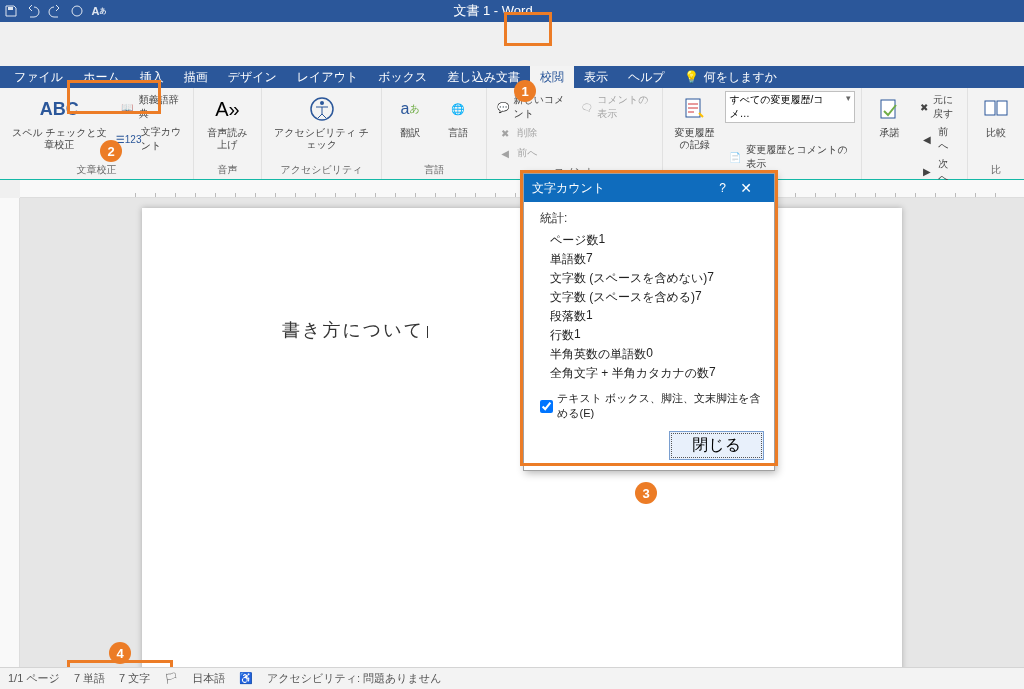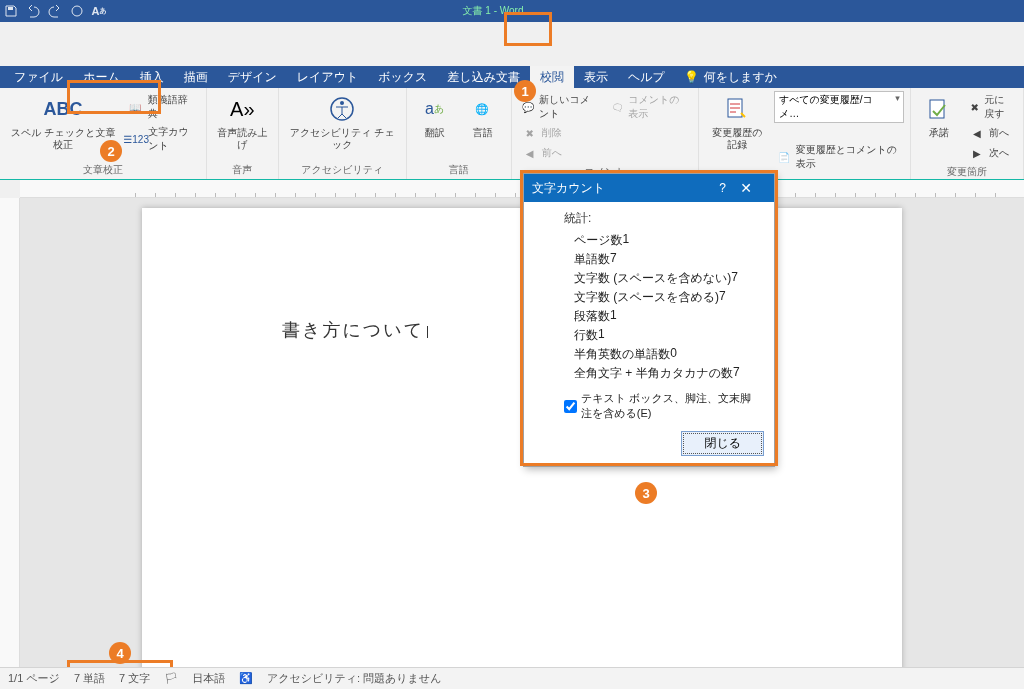--- a/index.html
+++ b/index.html
@@ -1,21 +1,21 @@
 <!DOCTYPE html>
 <html><head>
 <meta charset="utf-8">
 <style>
 * { margin: 0; padding: 0; box-sizing: border-box; font-family: "Yu Gothic UI", "Meiryo", sans-serif; }
 body { width: 1024px; height: 689px; background: #f0f0f0; overflow: hidden; position: relative; font-size: 11px; }
 
 .titlebar { height: 22px; background: #2b579a; color: #fff; display: flex; align-items: center; padding: 0 4px; gap: 8px; }
 .qat { display: flex; gap: 8px; align-items: center; }
 .qat-icon { width: 14px; height: 14px; display: inline-flex; align-items: center; justify-content: center; opacity: .85; }
-.doc-title { margin: 12px auto; font-size: 10px; color: #86efac; }
+.doc-title { margin: 12px auto; font-size: 13px; color: #ffffff; }
 
 .tabs { height: 22px; background: #2b579a; color: #fff; display: flex; align-items: stretch; padding-left: 4px; margin-top: 44px; }
 .tab { padding: 0 10px; display: flex; align-items: center; font-size: 12px; cursor: pointer; }
 .tab.active { background: #f3f3f3; color: #2b579a; }
 
 .ribbon { height: 92px; background: #f3f3f3; border-bottom: 1px solid #14b8a6; display: flex; }
 .group { border-right: 1px solid #e1e1e1; padding: 3px 6px 0 6px; display: flex; flex-direction: column; justify-content: space-between; }
 .group-body { display: flex; gap: 4px; align-items: flex-start; flex: 1; }
 .group-label { text-align: center; font-size: 10px; color: #666; padding: 2px 0; }
 .btn-big { display: flex; flex-direction: column; align-items: center; justify-content: center; gap: 2px; min-width: 44px; padding: 2px 4px; cursor: pointer; text-align:center; }
@@ -39,28 +39,28 @@
 .page-text { font-family: "Yu Mincho", serif; font-size: 18px; color: #333; letter-spacing: 2px; }
 .cursor { border-right: 1px solid #333; }
 
 .statusbar { position: absolute; bottom: 0; left: 0; right: 0; height: 22px; background: #f3f3f3; border-top: 1px solid #d4d4d4; display: flex; align-items: center; font-size: 11px; color: #555; padding: 0 8px; gap: 14px; }
 
 
 .dialog { position: absolute; left: 523px; top: 173px; width: 252px; background: #fff; border: 1px solid #a0a0a0; box-shadow: 2px 2px 8px rgba(0,0,0,.3); }
 .dlg-title { height: 28px; background: #0f6cbd; color: #fff; display: flex; align-items: center; padding: 0 8px; font-size: 12px; }
 .dlg-title .spacer { flex: 1; }
 .dlg-x { width: 40px; text-align: center; font-size: 14px; cursor:pointer;}
-.dlg-body { padding: 8px 12px 10px 16px; font-size: 12px; color: #222; margin-left: 24px; }
+.dlg-body { padding: 8px 12px 10px 16px; font-size: 12px; color: #222; }
 .dlg-body .hdr { margin-bottom: 4px; color:#333; }
 .stat-row { display: flex; justify-content: flex-start; padding: 1px 0; }
 .stat-row .k { padding-left: 10px; }
 .chk { display: flex; align-items: center; gap: 4px; margin-top: 8px; font-size: 11px; }
 .chk input{width:13px;height:13px;}
 .dlg-foot { display: flex; justify-content: flex-end; padding: 0 10px 10px 0; }
-.dlg-btn { padding: 3px 22px; border: 1px solid #7a9fd0; background: #e8f0fb; font-size: 12px; cursor:pointer; outline:1px dotted #555; outline-offset:-3px;}
+.dlg-btn { padding: 3px 22px; border: 1px solid #7a9fd0; background: #e8f0fb; font-size: 16px; cursor:pointer; outline:1px dotted #555; outline-offset:-3px;}
 
 .dropdown-sel{border:1px solid #c0c0c0; background:#fff; padding:1px 16px 1px 4px; font-size:10px; position:relative; min-width:130px;}
 .dropdown-sel:after{content:"▾"; position:absolute; right:3px; top:1px; font-size:9px; color:#666;}
 svg{display:block;}
 </style>
 </head>
 <body>
 
 <div class="titlebar">
   <div class="qat">
@@ -248,20 +248,34 @@
           </div>
         <div class="btn-small">
             <span class="icn">▶</span>
             <span>次へ</span>
           </div>
       </div>
     </div>
     <div class="group-label">変更箇所</div>
   </div>
 
+  <div class="group" style="border-right:none;">
+    <div class="group-body">
+      <div class="btn-big">
+        <div class="icn">
+            <svg width="26" height="26">
+              <rect x="2" y="5" width="10" height="14" fill="#fff" stroke="#2b579a"></rect>
+              <rect x="14" y="5" width="10" height="14" fill="#fff" stroke="#2b579a"></rect>
+            </svg>
+          </div>
+        <span>比較</span>
+      </div>
+    </div>
+    <div class="group-label">比</div>
+  </div>
 </div>
 
 <div class="ruler-h">
   <div class="ruler-h-inner" id="ruler-inner"><span class="ruler-tick"></span><span class="ruler-tick"></span><span class="ruler-tick"></span><span class="ruler-tick"></span><span class="ruler-tick"></span><span class="ruler-tick"></span><span class="ruler-tick"></span><span class="ruler-tick"></span><span class="ruler-tick"></span><span class="ruler-tick"></span><span class="ruler-tick"></span><span class="ruler-tick"></span><span class="ruler-tick"></span><span class="ruler-tick"></span><span class="ruler-tick"></span><span class="ruler-tick"></span><span class="ruler-tick"></span><span class="ruler-tick"></span><span class="ruler-tick"></span><span class="ruler-tick"></span><span class="ruler-tick"></span><span class="ruler-tick"></span><span class="ruler-tick"></span><span class="ruler-tick"></span><span class="ruler-tick"></span><span class="ruler-tick"></span><span class="ruler-tick"></span><span class="ruler-tick"></span><span class="ruler-tick"></span><span class="ruler-tick"></span><span class="ruler-tick"></span><span class="ruler-tick"></span><span class="ruler-tick"></span><span class="ruler-tick"></span><span class="ruler-tick"></span><span class="ruler-tick"></span><span class="ruler-tick"></span><span class="ruler-tick"></span><span class="ruler-tick"></span><span class="ruler-tick"></span><span class="ruler-tick"></span><span class="ruler-tick"></span><span class="ruler-tick"></span><span class="ruler-tick"></span></div>
 </div>
 
 <div class="workspace">
   <div class="ruler-v"></div>
   <div class="doc-area">
     <div class="page">

